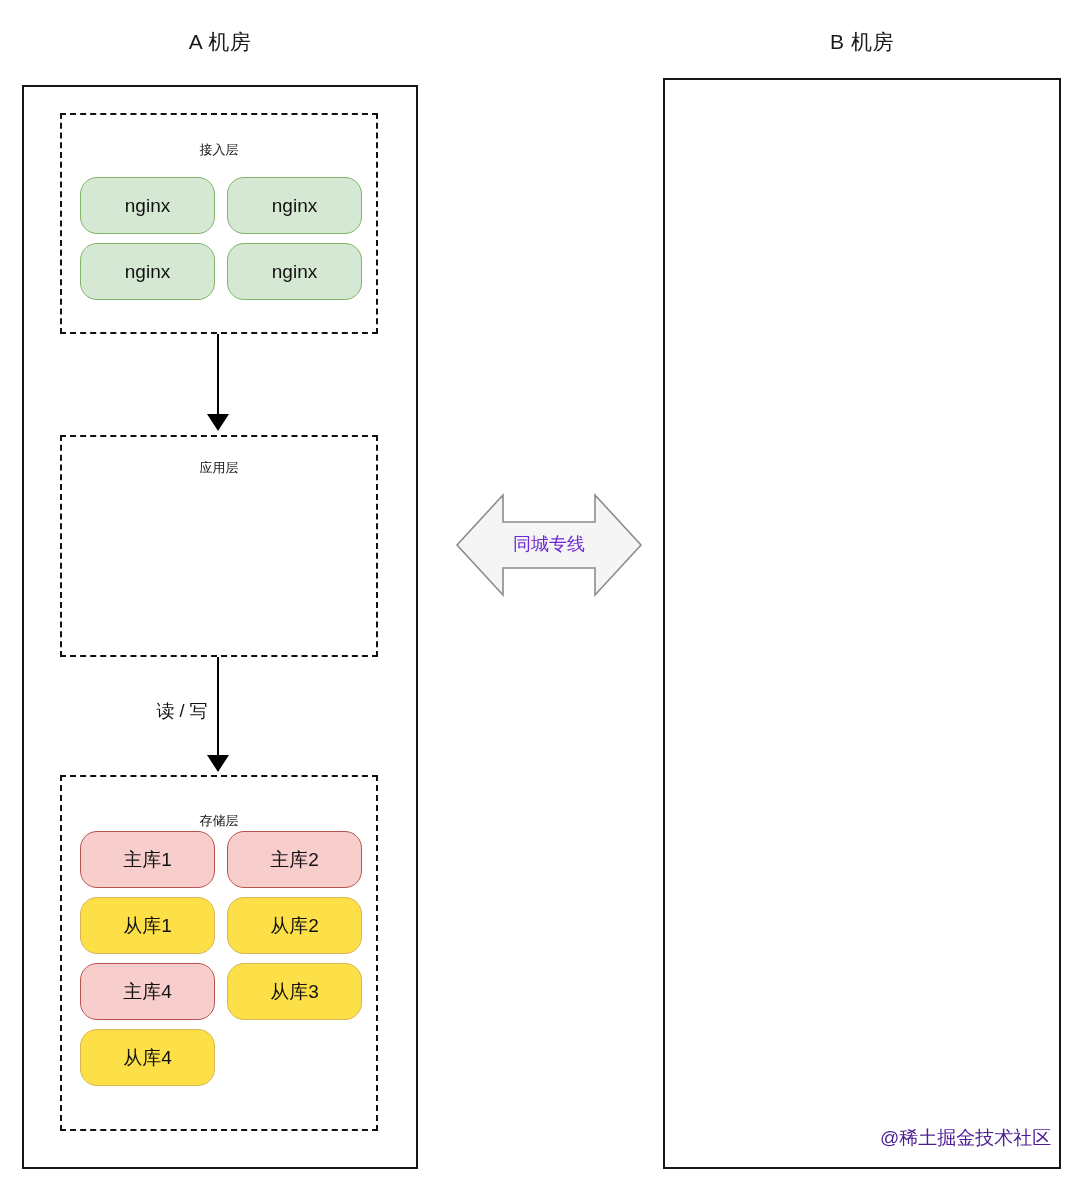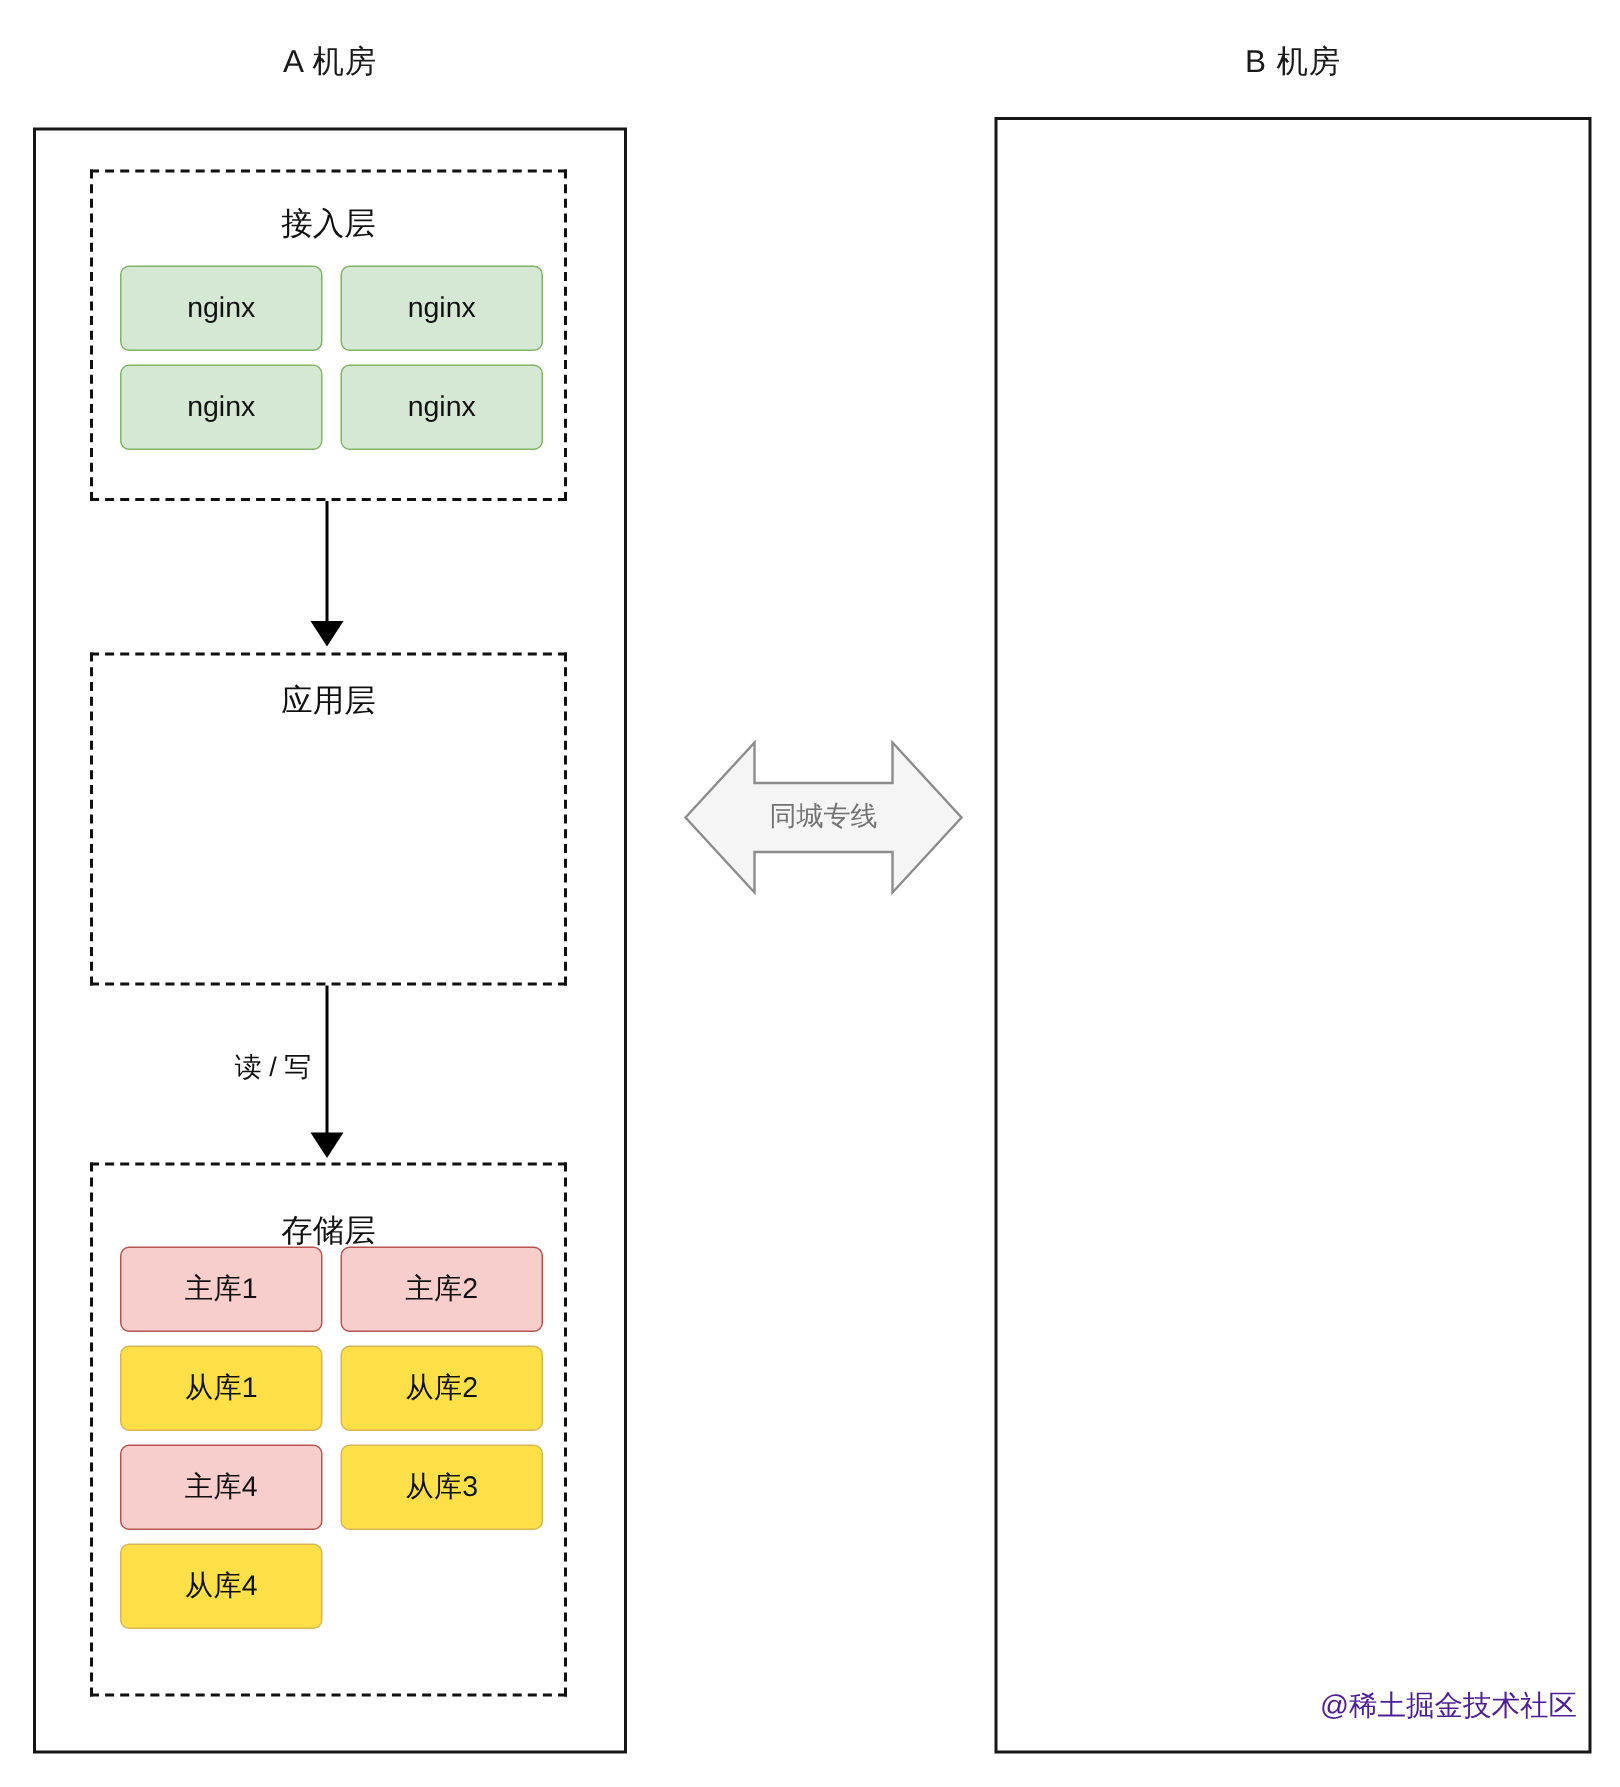--- a/index.html
+++ b/index.html
@@ -55,21 +55,21 @@
   }
   #layer-access  { left: 60px; top: 113px;  width: 318px; height: 221px; }
   #layer-app     { left: 60px; top: 435px;  width: 318px; height: 222px; }
   #layer-storage { left: 60px; top: 775px;  width: 318px; height: 356px; }
 
   .layer-title {
     position: absolute;
     left: 0;
     width: 100%;
     text-align: center;
-    font-size: 21px;
+    font-size: 13px;
     line-height: 24px;
     color: #111111;
     white-space: nowrap;
   }
   #layer-access .layer-title  { top: 23px; }
   #layer-app .layer-title     { top: 19px; }
   #layer-storage .layer-title { top: 32px; }
 
   
   .node-grid {
@@ -81,21 +81,21 @@
     gap: 9px 12px;
   }
   #layer-access .node-grid  { top: 62px; }
   #layer-app .node-grid     { top: 58px; }
   #layer-storage .node-grid { top: 54px; }
 
   .node {
     width: 135px;
     height: 57px;
     box-sizing: border-box;
-    border-radius: 6px;
+    border-radius: 17px;
     display: flex;
     align-items: center;
     justify-content: center;
     font-size: 19px;
     line-height: 22px;
     color: #111111;
     white-space: nowrap;
   }
   .node.green  { background: #d5e8d4; border: 1.6px solid #82b366; }
   .node.blue   { background: #dae8fc; border: 1.6px solid #6c8ebf; }
@@ -143,21 +143,21 @@
   }
   #link-arrow svg { display: block; }
   #link-arrow-label {
     position: absolute;
     left: 455px;
     top: 532px;
     width: 188px;
     text-align: center;
     font-size: 18px;
     line-height: 24px;
-    color: #737373;
+    color: #6d28d9;
     white-space: nowrap;
   }
 
   
   #watermark {
     position: absolute;
     left: 880px;
     top: 1128px;
     font-size: 19px;
     line-height: 20px;

